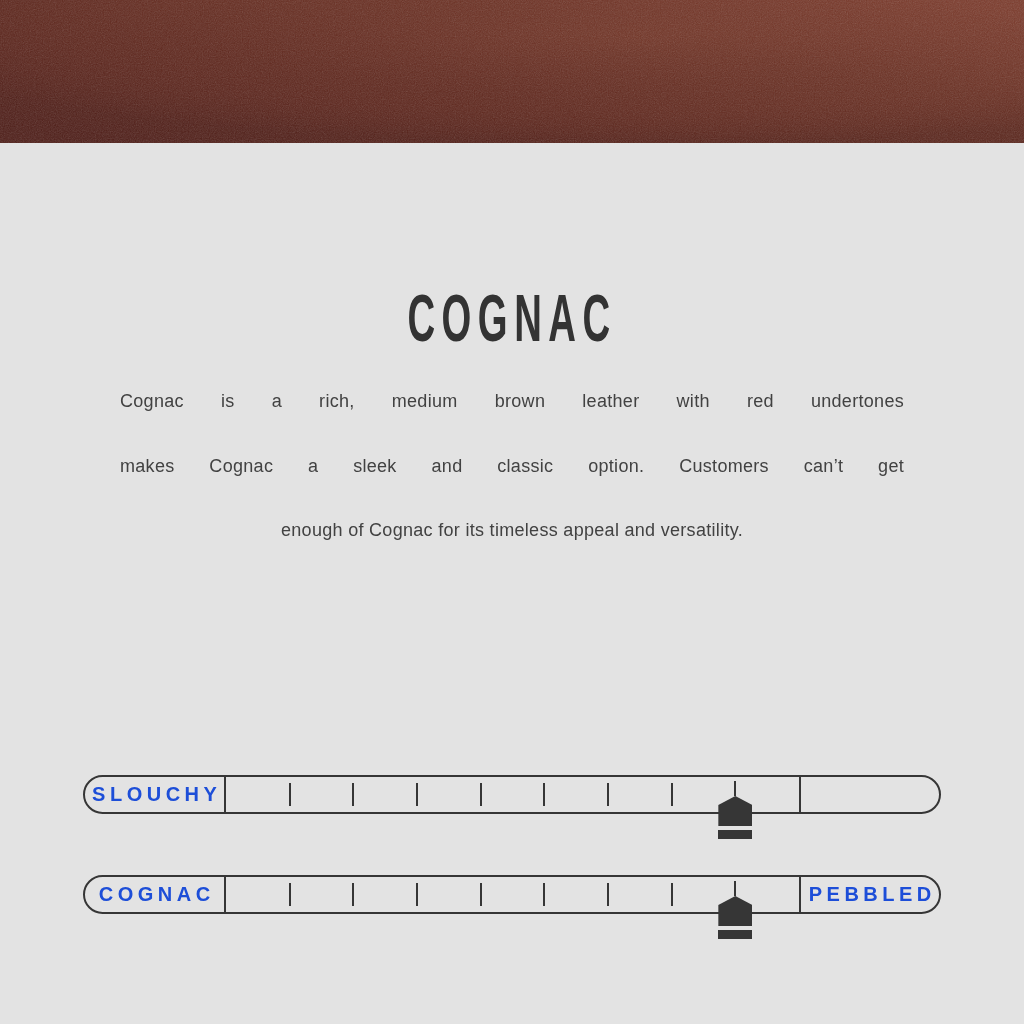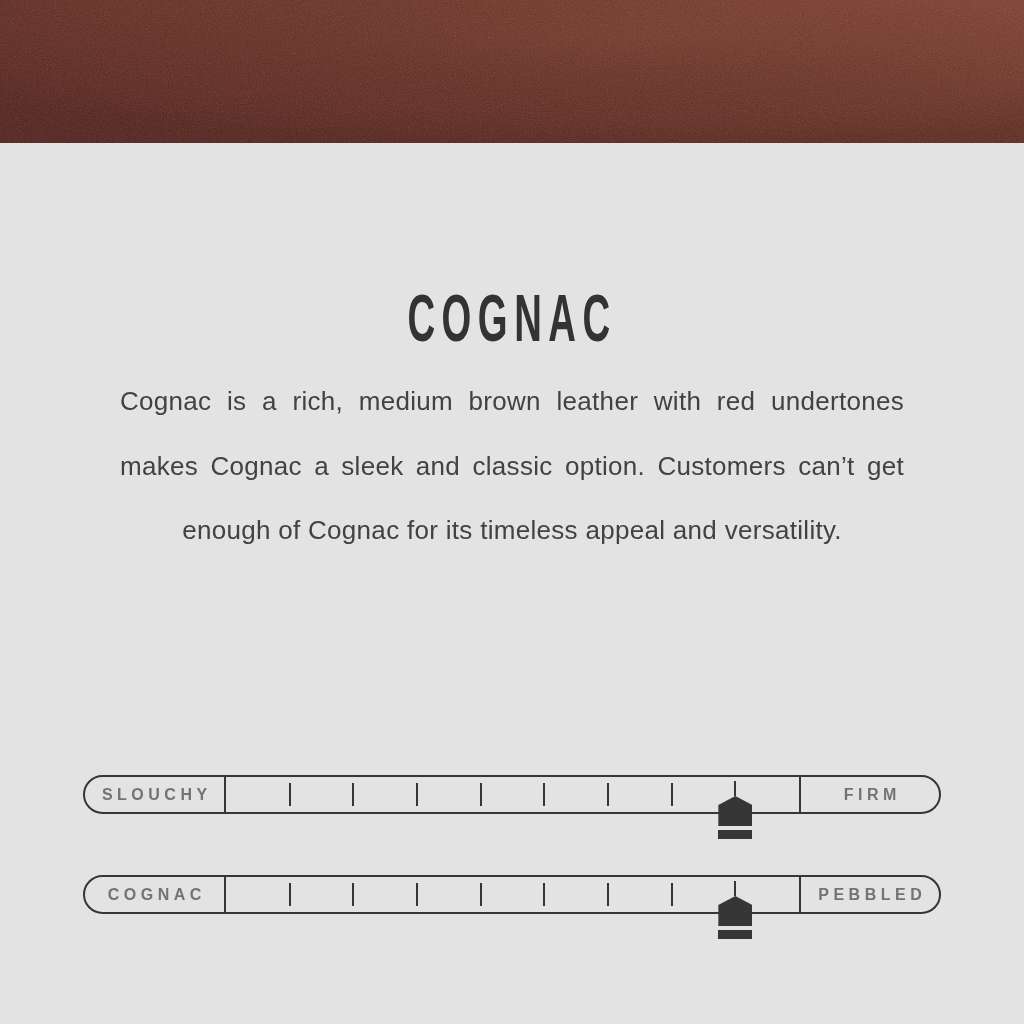--- a/index.html
+++ b/index.html
@@ -46,21 +46,21 @@
     transform-origin: 50% 50%;
     white-space: nowrap;
   }
 
   
   .description {
     position: absolute;
     top: 369px;
     left: 120px;
     width: 784px;
-    font-size: 26px;
+    font-size: 18px;
     line-height: 64.5px;
     letter-spacing: 0.3px;
     color: #424242;
   }
   .description .line {
     text-align: justify;
     text-align-last: justify;
     height: 64.5px;
     overflow: visible;
   }
@@ -80,23 +80,23 @@
   .scale.first  { top: 775px; }
   .scale.second { top: 875px; }
 
   .scale-label {
     position: absolute;
     top: 0; bottom: 0;
     display: flex;
     align-items: center;
     justify-content: center;
     font-weight: 700;
-    font-size: 16px;
+    font-size: 20px;
     letter-spacing: 4.5px;
-    color: #737373;
+    color: #1d4ed8;
     text-indent: 4.5px; 
     white-space: nowrap;
     text-align: center;
   }
   .scale-label.left  { left: 0;  width: 139px; }
   .scale-label.right { right: 0; width: 138px; }
 
   .scale-track {
     position: absolute;
     top: 0; bottom: 0;
@@ -184,21 +184,20 @@
         <div class="tick" style="left: 44.4444%;"></div>
         <div class="tick" style="left: 55.5556%;"></div>
         <div class="tick" style="left: 66.6667%;"></div>
         <div class="tick" style="left: 77.7778%;"></div>
         <div class="marker" style="left: 88.8889%;">
           <div class="stem"></div>
           <div class="head"></div>
           <div class="base"></div>
         </div>
       </div>
-    <div class="scale-label right">FIRM</div>
   </div>
 
   <div class="scale second">
     <div class="scale-label left">COGNAC</div>
     <div class="scale-track">
         <div class="tick" style="left: 11.1111%;"></div>
         <div class="tick" style="left: 22.2222%;"></div>
         <div class="tick" style="left: 33.3333%;"></div>
         <div class="tick" style="left: 44.4444%;"></div>
         <div class="tick" style="left: 55.5556%;"></div>

